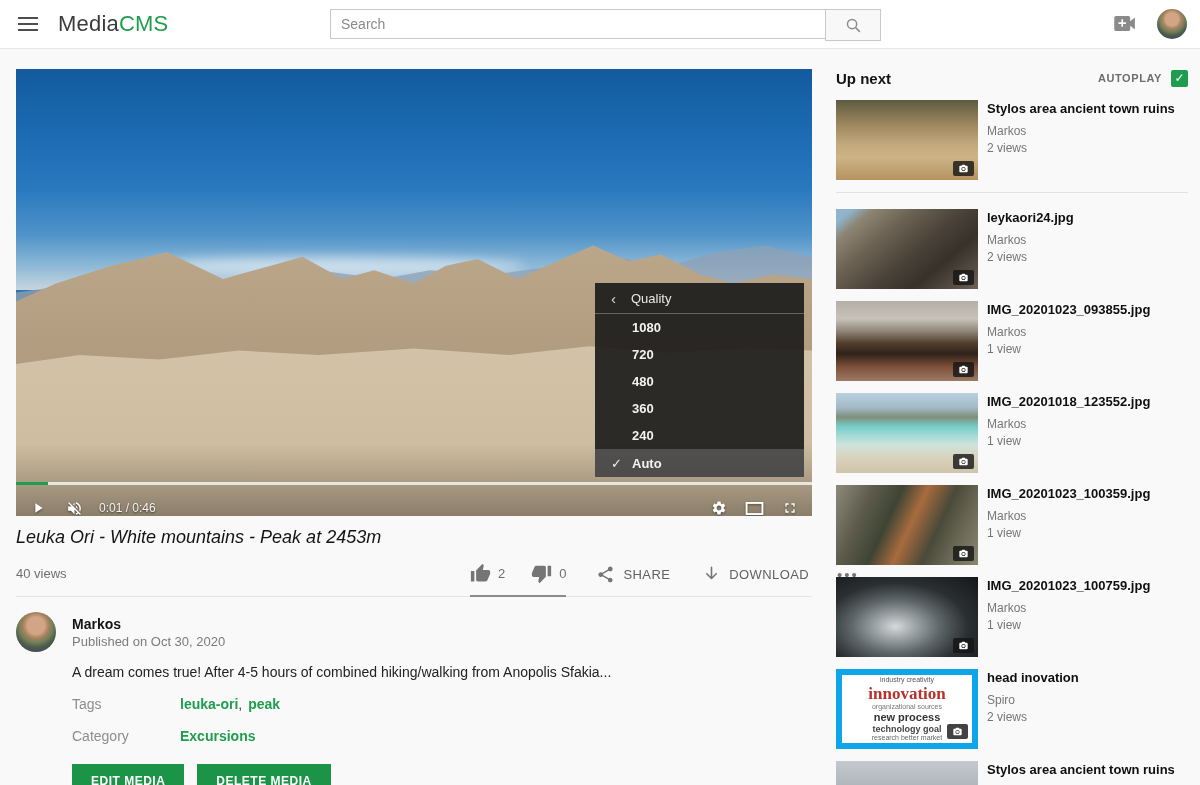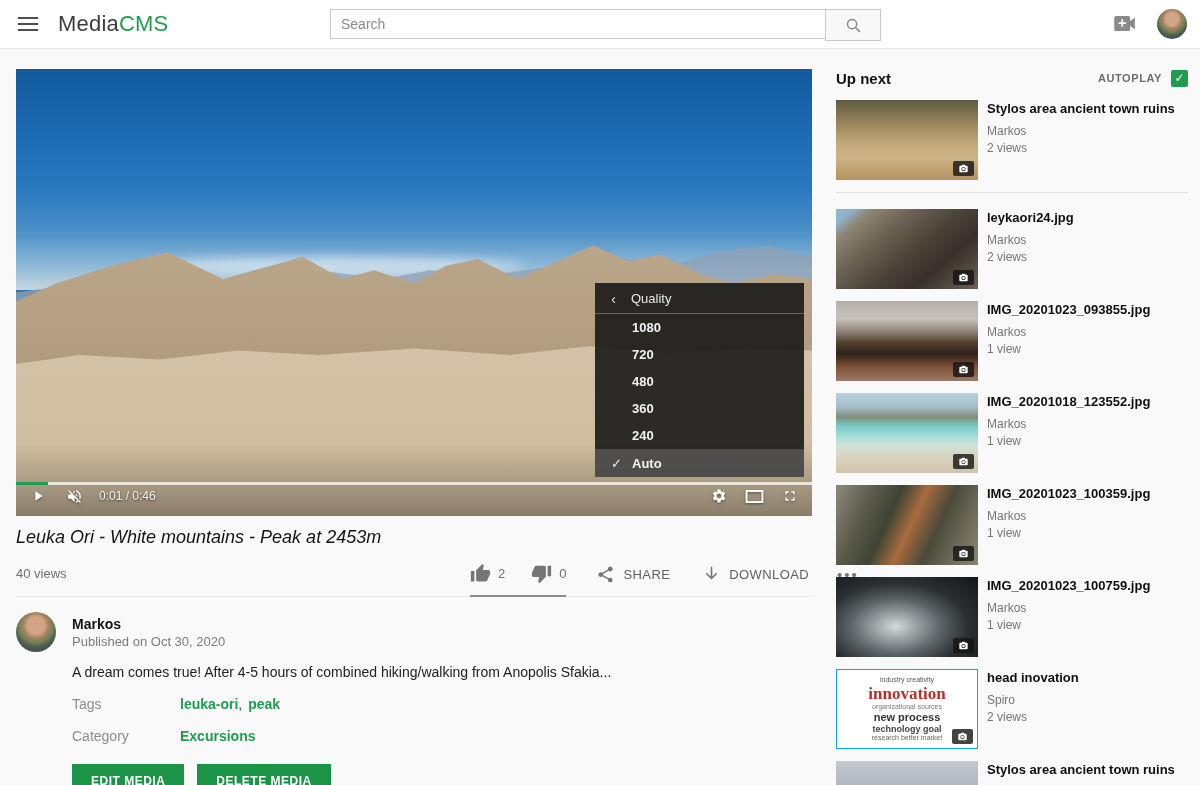--- a/index.html
+++ b/index.html
@@ -34,21 +34,21 @@
   .mtn-mid{position:absolute;inset:0;
     background:linear-gradient(180deg,#c9b69a 0%,#b5a083 55%,#a38d70 100%);
     clip-path:polygon(0 52%,5% 48%,12% 44%,19% 41%,26% 47%,32% 44%,36% 42%,41% 47%,45% 45%,50% 48%,54% 44%,58% 42.5%,63% 47%,68% 43%,72.5% 39.5%,77% 43%,81% 41.5%,86% 46%,90% 48%,95% 46%,100% 47%,100% 100%,0 100%);}
   .fground{position:absolute;inset:0;
     background:linear-gradient(180deg,#ddd1bb 0%,#d5c5ab 50%,#cbb99c 100%);
     clip-path:polygon(0 66%,8% 64%,18% 65%,28% 63%,38% 64%,50% 62.5%,62% 64%,72% 62%,82% 63.5%,92% 62.5%,100% 63%,100% 100%,0 100%);}
   .scrim{position:absolute;left:0;right:0;bottom:0;height:72px;
          background:linear-gradient(180deg,rgba(0,0,0,0) 0%,rgba(0,0,0,.32) 100%);}
   .progress{position:absolute;left:0;right:0;bottom:31px;height:3px;background:rgba(255,255,255,.75);cursor:pointer;}
   .progress-played{width:32px;height:100%;background:#1f9d4e;}
-  .controls{position:absolute;left:0;right:0;bottom:12px;height:16px;display:flex;align-items:center;
+  .controls{position:absolute;left:0;right:0;bottom:0;height:16px;display:flex;align-items:center;
             padding:0 14px;color:#fff;}
   .ctrl{display:flex;align-items:center;justify-content:center;cursor:pointer;
         filter:drop-shadow(0 1px 1px rgba(0,0,0,.45));}
   .ctime{margin-left:16px;font-size:12px;color:rgba(255,255,255,.92);
          text-shadow:0 1px 2px rgba(0,0,0,.6);}
   .ctrl-right{margin-left:auto;display:flex;align-items:center;gap:18px;}
   
   .qmenu{position:absolute;right:8px;bottom:39px;width:209px;background:rgba(26,26,26,.9);
          color:#fff;z-index:5;}
   .qm-header{height:30px;display:flex;align-items:center;padding:0 16px;
@@ -100,21 +100,21 @@
   .sb-info{margin-left:9px;padding-top:1px;}
   .sb-t{font-size:13px;font-weight:bold;color:#0f0f0f;line-height:1.3;}
   .sb-a{margin-top:6px;font-size:12px;color:#767676;}
   .sb-v{margin-top:3px;font-size:12px;color:#767676;}
   .thumb-1{background:linear-gradient(180deg,#5d5a40 0%,#7b6f4e 14%,#a38c62 34%,#c2a97c 55%,#cdb386 72%,#b4935f 100%);}
   .thumb-2{background:linear-gradient(140deg,#8fb4cb 0%,#8fb4cb 7%,#8d8472 16%,#6b6153 34%,#4a4238 55%,#37312a 72%,#6e6154 100%);}
   .thumb-3{background:linear-gradient(180deg,#b3afa8 0%,#c8c3b9 22%,#8f8478 38%,#55402f 52%,#2e2219 66%,#7c4f38 82%,#9c7a64 100%);}
   .thumb-4{background:linear-gradient(180deg,#b9d0df 0%,#a3bac7 18%,#7f8f7b 30%,#75cdc9 42%,#aadcd6 55%,#cfe3da 65%,#d9d2ba 82%,#cfc3ab 100%);}
   .thumb-5{background:linear-gradient(115deg,#8d8a7a 0%,#5c5b4b 22%,#3e4434 38%,#a86b3e 52%,#4a4a3a 68%,#6d6b58 84%,#8a8672 100%);}
   .thumb-6{background:radial-gradient(ellipse at 42% 62%,#d6dadb 0%,#9aa2a4 18%,#5d6668 38%,#2b2f31 62%,#131719 100%);}
-  .thumb-7{background:#fff;border:1px solid #0ea5e9;box-sizing:border-box;}
+  .thumb-7{background:#fff;border:6px solid #0ea5e9;box-sizing:border-box;}
   .thumb-8{background:linear-gradient(180deg,#c3c9ce 0%,#aab2b8 40%,#8e979e 70%,#7a848b 100%);}
   .innov{width:100%;height:100%;display:flex;flex-direction:column;align-items:center;
          justify-content:center;line-height:1.15;overflow:hidden;text-align:center;}
   .iw1{font-family:"Liberation Serif",serif;font-weight:bold;color:#b5312a;font-size:17px;}
   .iw2{font-size:7px;color:#555;}
   .iw3{font-size:7px;color:#777;}
   .iw4{font-size:11px;font-weight:bold;color:#333;}
   .iw5{font-size:9px;color:#444;font-weight:bold;}
   .iw6{font-size:7px;color:#666;}
   svg{display:block;}

